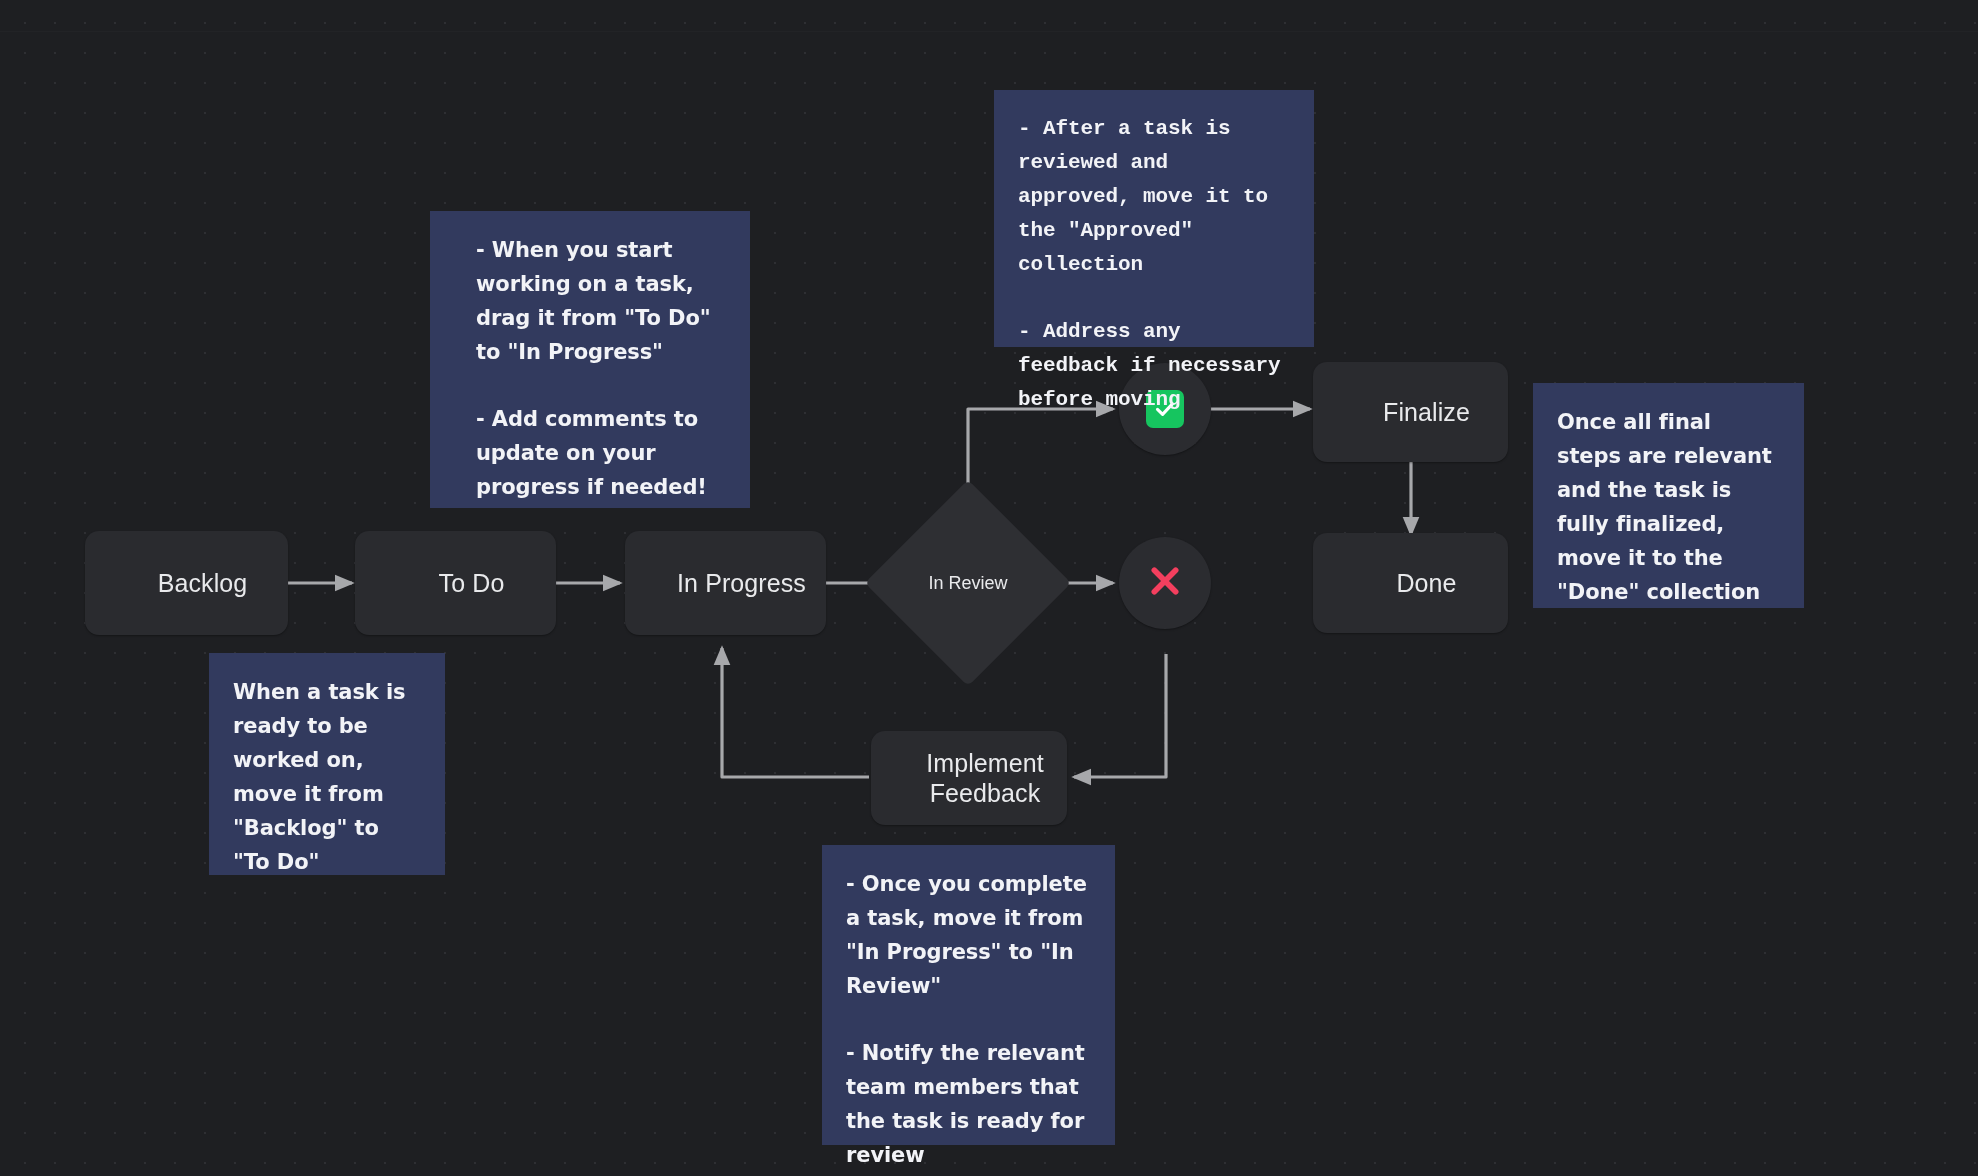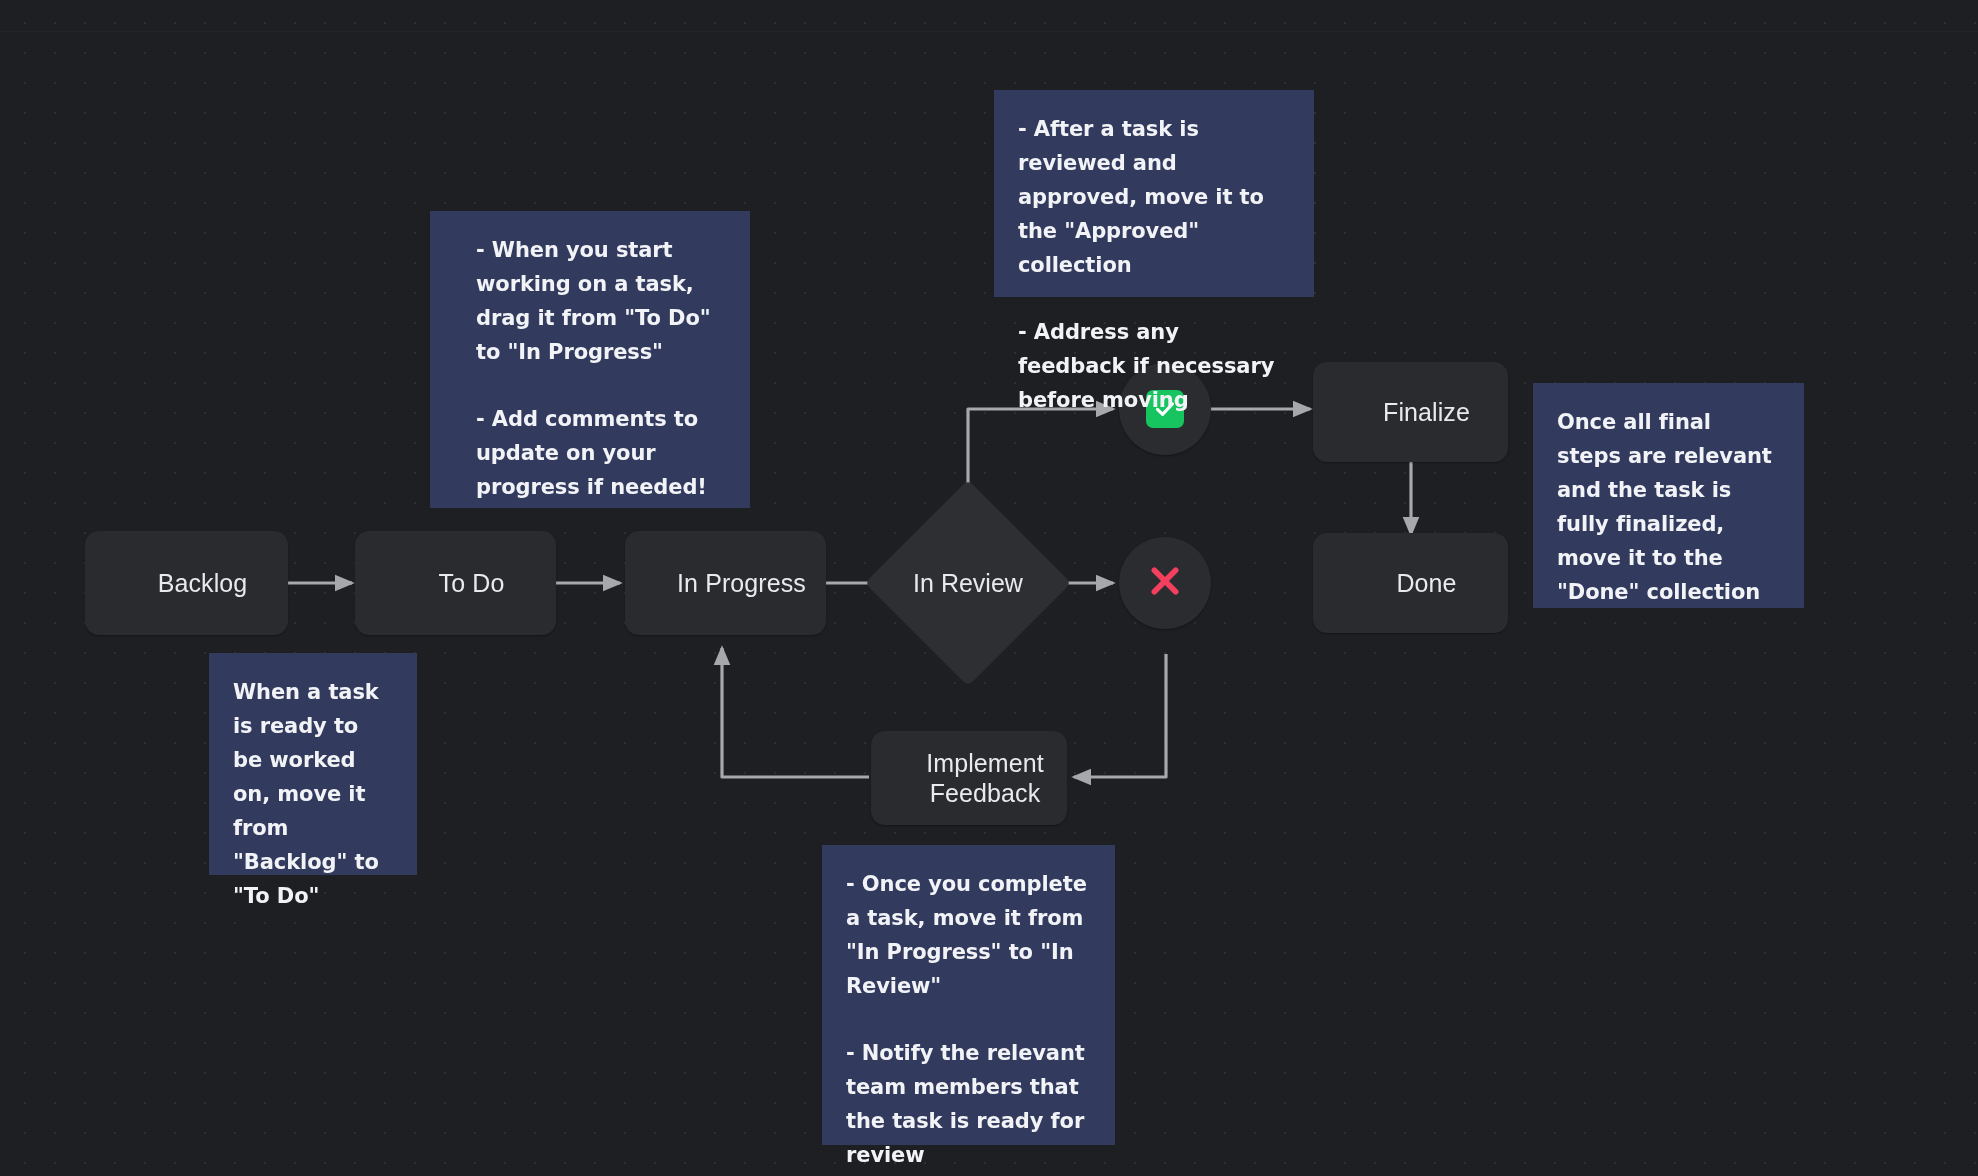--- a/index.html
+++ b/index.html
@@ -63,21 +63,21 @@
   .diamond-wrap {
     position: absolute;
     display: flex;
     align-items: center;
     justify-content: center;
   }
   .diamond-label {
     position: relative;
     z-index: 2;
     color: #e9eaec;
-    font-size: 25px;
+    font-size: 18px;
     white-space: nowrap;
   }
 
   .circle-node {
     position: absolute;
     width: 92px;
     height: 92px;
     border-radius: 50%;
     background: #2b2c30;
     display: flex;
@@ -202,35 +202,35 @@
 
   <div class="node" style="left:1313px; top:533px; width:195px; height:100px;">
     <span>Done</span>
   </div>
 
   <div class="node" style="left:871px; top:731px; width:196px; height:94px; flex-direction:column; line-height:1.22;">
     <span>Implement</span>
     <span>Feedback</span>
   </div>
 
-  <div class="sticky" style="left:209px; top:653px; width:208px; height:222px;">
+  <div class="sticky" style="left:209px; top:653px; width:236px; height:222px;">
     <p>When a task is ready to be worked on, move it from "Backlog" to "To Do"</p>
   </div>
 
   <div class="sticky" style="left:430px; top:211px; width:320px; height:297px;padding-left:46px;">
     <p>- When you start working on a task, drag it from "To Do" to "In Progress"</p>
     <p>- Add comments to update on your progress if needed!</p>
   </div>
 
   <div class="sticky" style="left:822px; top:845px; width:293px; height:300px;">
     <p>- Once you complete a task, move it from "In Progress" to "In Review"</p>
     <p>- Notify the relevant team members that the task is ready for review</p>
   </div>
 
-  <div class="sticky" style="left:994px; top:90px; width:320px; height:207px;">
+  <div class="sticky" style="left:994px; top:90px; width:320px; height:257px;font-family:Liberation Mono, monospace;">
     <p>- After a task is reviewed and approved, move it to the "Approved" collection</p>
     <p>- Address any feedback if necessary before moving</p>
   </div>
 
   <div class="sticky" style="left:1533px; top:383px; width:271px; height:225px;">
     <p>Once all final steps are relevant and the task is fully finalized, move it to the "Done" collection</p>
   </div>
 
 </div>
 

